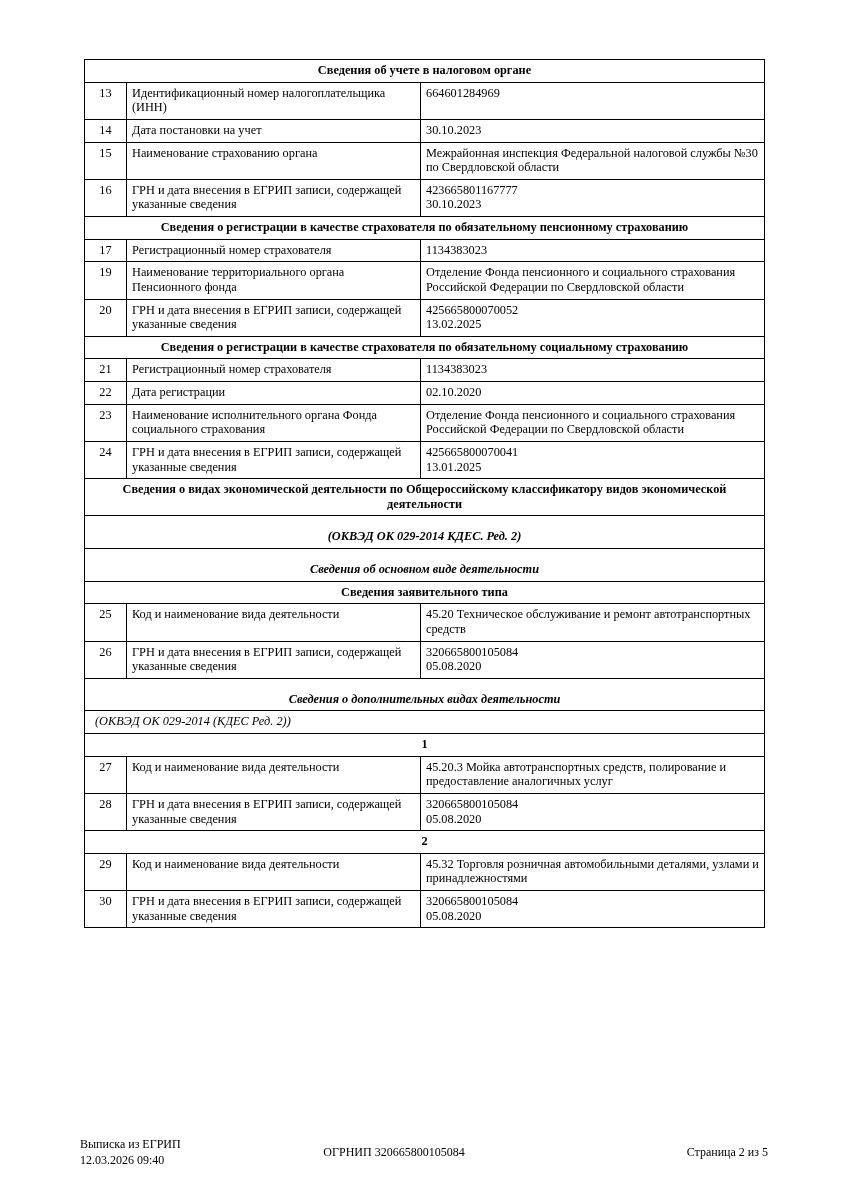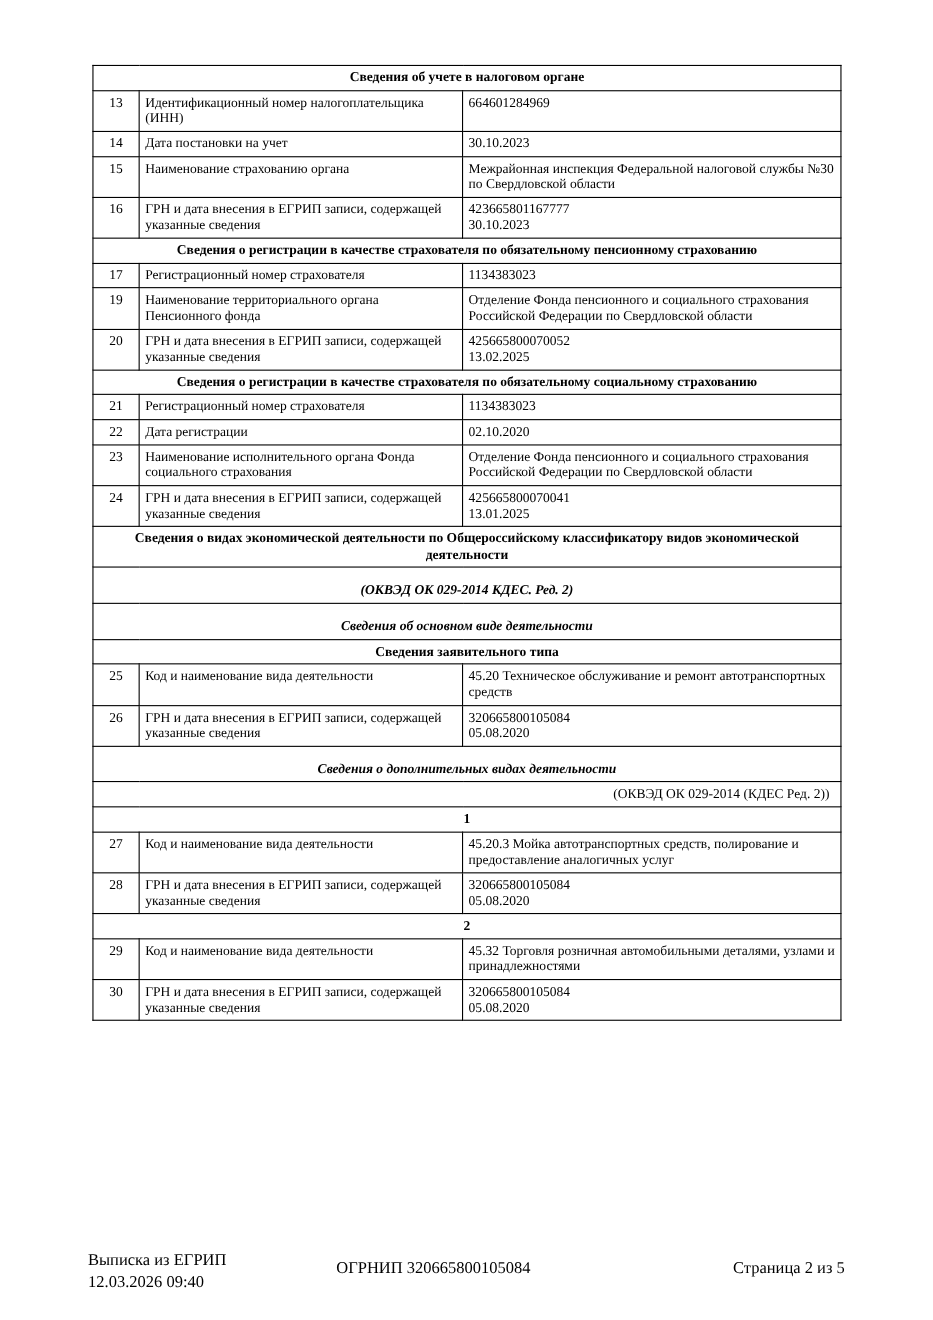--- a/index.html
+++ b/index.html
@@ -51,39 +51,40 @@
     font-weight: bold;
     padding: 3px 10px 4px 10px;
   }
   td.section-italic {
     text-align: center;
     font-weight: bold;
     font-style: italic;
     padding: 13px 10px 4px 10px;
   }
   td.section-italic-regular {
-    text-align: right;
+    text-align: left;
+    font-style: italic;
     padding: 3px 10px 4px 10px;
     margin-top: 44px;
   }
   td.group-num {
     text-align: center;
     font-weight: bold;
     padding: 3px 10px 4px 10px;
   }
   .nowrapline { white-space: pre-line; }
 
   .footer {
     position: absolute;
     left: 0;
     top: 1136px;
     width: 848px;
     height: 40px;
     font-family: "Liberation Serif", serif;
-    font-size: 15px;
+    font-size: 12px;
     color: #000;
   }
   .footer-left {
     position: absolute;
     left: 80px;
     top: 0;
     line-height: 1.35;
   }
   .footer-center {
     position: absolute;

